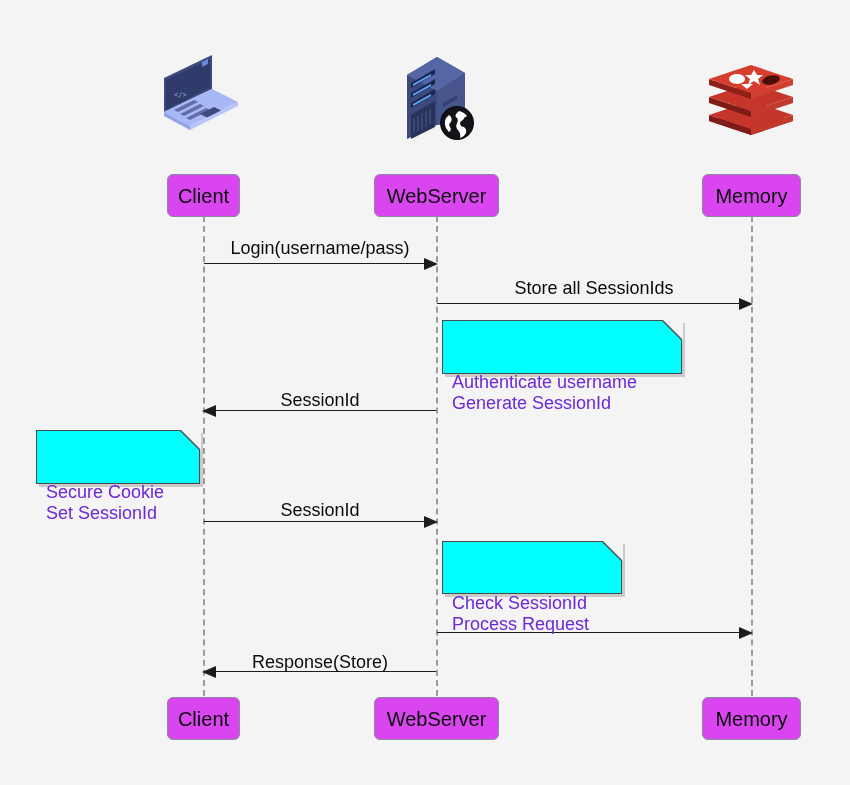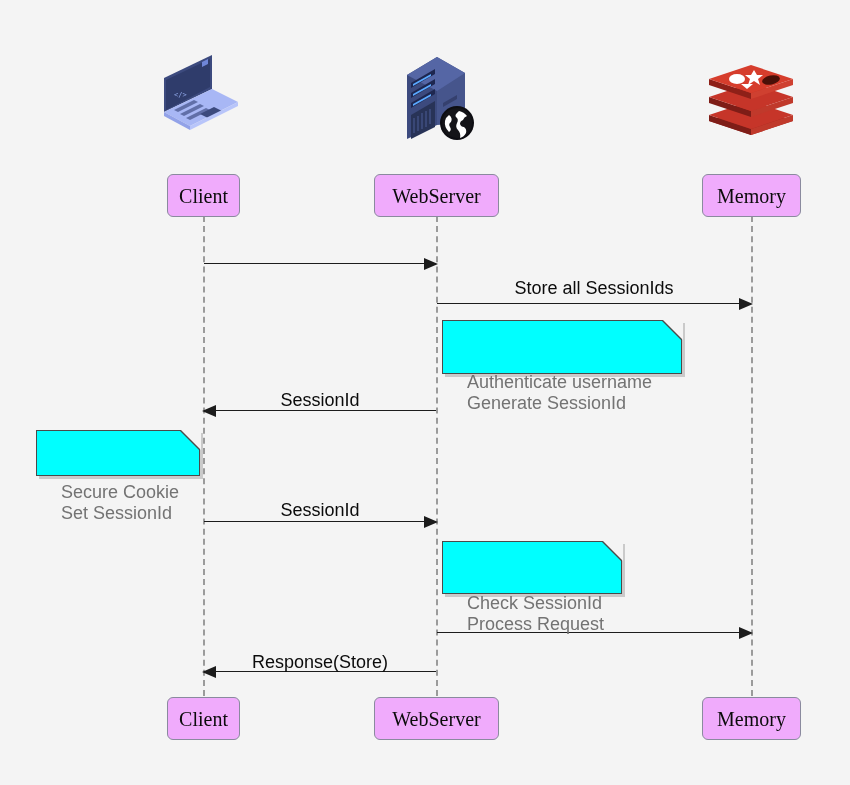--- a/index.html
+++ b/index.html
@@ -16,32 +16,31 @@
   #diagram {
     position: relative;
     width: 850px;
     height: 785px;
   }
 
   
   .participant {
     position: absolute;
     box-sizing: border-box;
-    background: #f0abfc;
+    background: #d946ef;
     border: 1.4px solid #8a8a9e;
     border-radius: 6px;
     color: #0b0b0b;
     font-size: 20px;
     line-height: 1;
     display: flex;
     align-items: center;
     justify-content: center;
     white-space: nowrap;
     z-index: 5;
-    font-family: Liberation Serif, serif;
   }
 
   
   .lifeline {
     position: absolute;
     width: 0;
     border-left: 2.2px dashed #9b9b9b;
     z-index: 1;
   }
 
@@ -81,24 +80,24 @@
     z-index: 4;
   }
 
   
   .note {
     position: absolute;
     box-sizing: border-box;
     background: #00ffff;
     border: 1.5px solid #4a4a4a;
     box-shadow: 3px 3px 0 rgba(150,150,150,0.45);
-    color: #737373;
+    color: #6d28d9;
     font-size: 18px;
     line-height: 21px;
-    padding: 9px 12px 9px 24px;
+    padding: 9px 12px 9px 9px;
     white-space: pre-line;
     z-index: 6;
   }
   .note .fold {
     position: absolute;
     top: -1.5px;
     right: -1.5px;
     width: 0;
     height: 0;
     border-left: 20px solid transparent;
@@ -215,41 +214,42 @@
   <div class="participant" style="left:167px; top:174px; width:73px; height:43px;">
     <span>Client</span>
   </div>
   <div class="participant" style="left:374px; top:174px; width:125px; height:43px;">
     <span>WebServer</span>
   </div>
   <div class="participant" style="left:702px; top:174px; width:99px; height:43px;">
     <span>Memory</span>
   </div>
 
+  <div class="msg-label" style="left:204px; top:239px; width:232px;">Login(username/pass)</div>
   <div class="msg" style="left:204px; top:263px; width:232px;">
     <span class="arrowhead right"></span>
   </div>
 
   <div class="msg-label" style="left:437px; top:279px; width:314px;">Store all SessionIds</div>
   <div class="msg" style="left:437px; top:303px; width:314px;">
     <span class="arrowhead right"></span>
   </div>
 
   <div class="note" style="left:442px; top:320px; width:240px; height:54px;">
     <span class="fold"></span>
     <span class="note-text">Authenticate username
 Generate SessionId</span>
   </div>
 
   <div class="msg-label" style="left:204px; top:391px; width:232px;">SessionId</div>
   <div class="msg" style="left:204px; top:410px; width:232px;">
     <span class="arrowhead left"></span>
   </div>
 
-  <div class="note" style="left:36px; top:430px; width:164px; height:46px;">
+  <div class="note" style="left:36px; top:430px; width:164px; height:54px;">
     <span class="fold"></span>
     <span class="note-text">Secure Cookie
 Set SessionId</span>
   </div>
 
   <div class="msg-label" style="left:204px; top:501px; width:232px;">SessionId</div>
   <div class="msg" style="left:204px; top:521px; width:232px;">
     <span class="arrowhead right"></span>
   </div>
 

